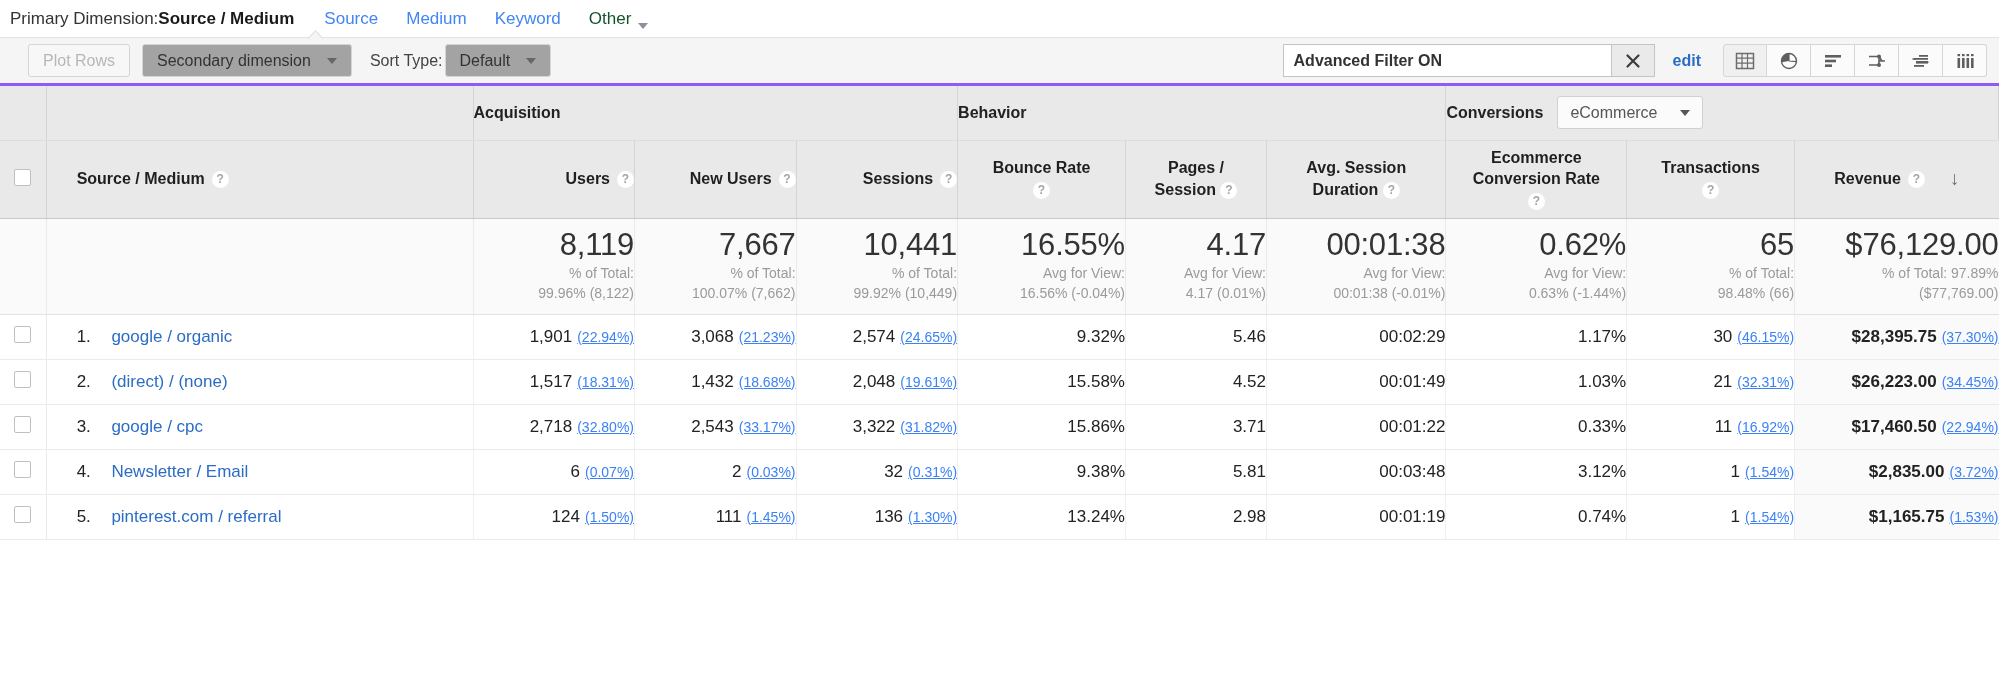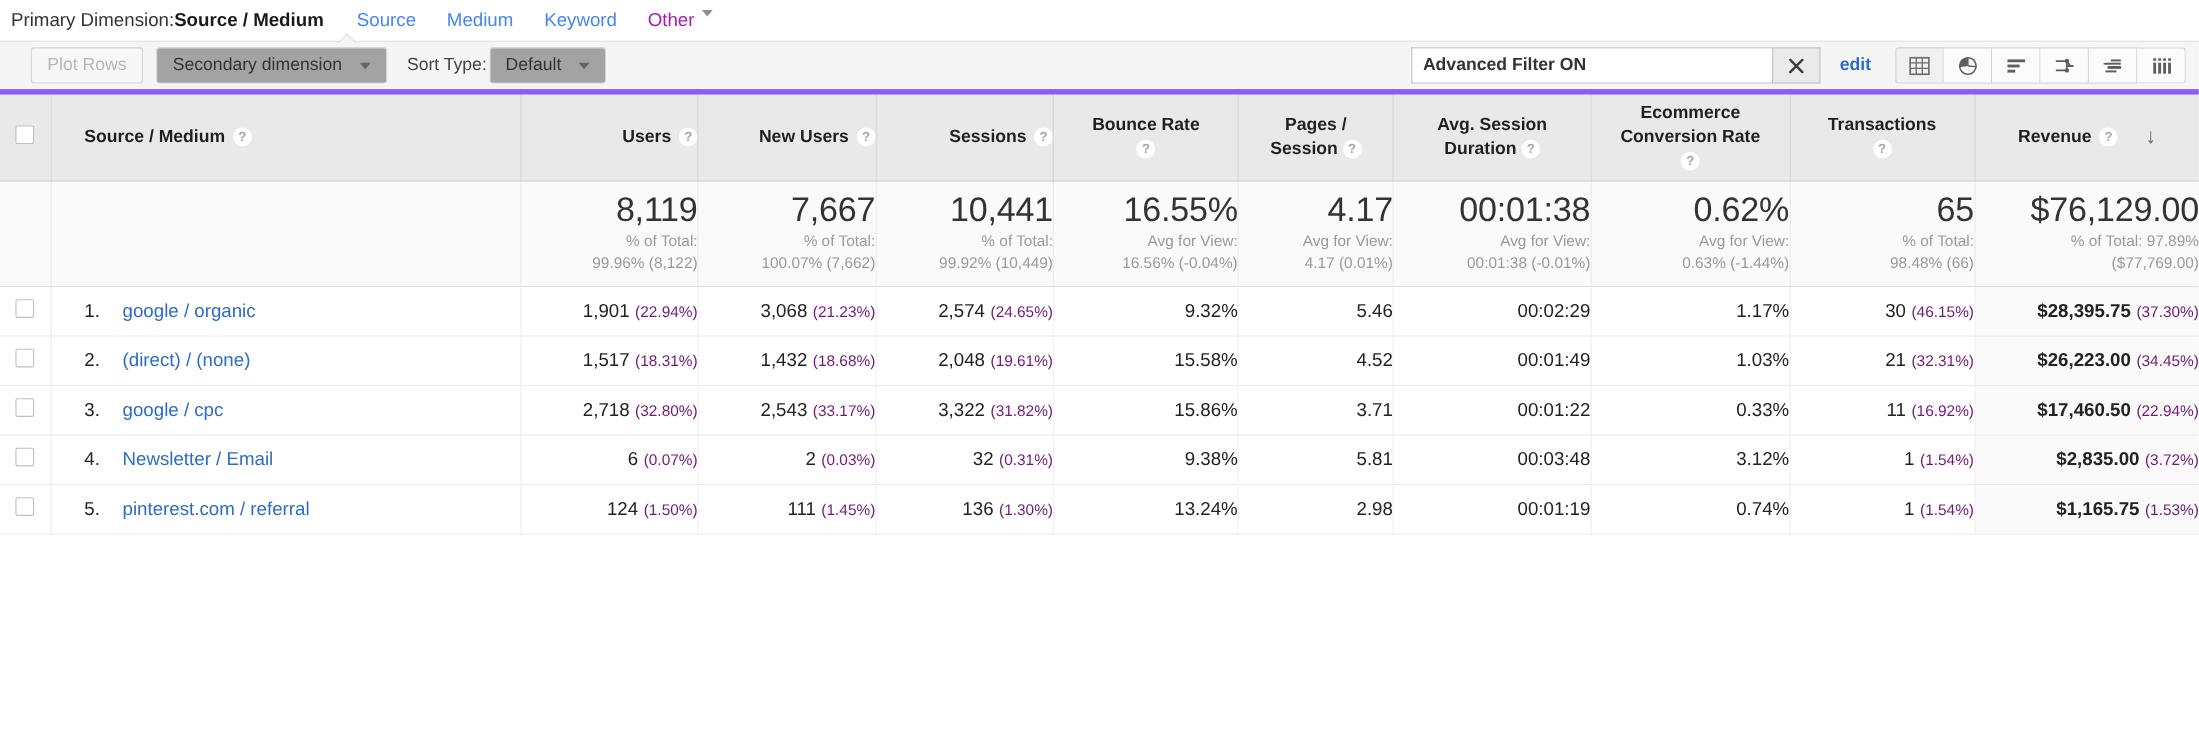--- a/index.html
+++ b/index.html
@@ -22,36 +22,36 @@
     color: #333;
     background: #fff;
   }
   .dim-link {
     color: #4285f4;
     margin-right: 28px;
     cursor: pointer;
     white-space: nowrap;
   }
   .dim-link.active { color: #1a1a1a; font-weight: bold; margin-right: 30px; }
-  .dim-other { color: #a21caf; cursor: pointer; display: inline-flex; align-items: flex-start; }
+  .dim-other { color: #14532d; cursor: pointer; display: inline-flex; align-items: flex-end; }
   .caret {
     display: inline-block;
     width: 0; height: 0;
     border-left: 5px solid transparent;
     border-right: 5px solid transparent;
     border-top: 6px solid #8b9199;
     margin-left: 7px;
   }
 
   
   .toolbar {
     height: 49px;
     background: #f5f5f5;
     border-top: 1px solid #e3e3e3;
-    border-bottom: 5px solid #8b5cf6;
+    border-bottom: 3px solid #8b5cf6;
     display: flex;
     align-items: center;
     padding: 0 12px 0 28px;
     position: relative;
   }
   .toolbar .pointer-notch {
     position: absolute;
     top: -8px; left: 307px;
     width: 16px; height: 9px;
     overflow: hidden;
@@ -233,21 +233,21 @@
     text-align: right;
     padding: 0 12px;
     color: #222;
     font-size: 17px;
   }
   .data-row td.sel { text-align: center; padding: 0; border-right: 1px solid #ebebeb; background: #fff; }
   .data-row td.dim { text-align: left; padding-left: 30px; border-right: 1px solid #f0f0f0; }
   .data-row td.rev { background: #fafafa; border-right: none; }
   .rank { color: #222; display: inline-block; width: 30px; }
   .dim-a { color: #2b6cc4; text-decoration: none; cursor: pointer; }
-  .pct { color: #701a75; font-size: 14px; margin-left: 5px; }
+  .pct { color: #3b82f6; font-size: 14px; margin-left: 5px; text-decoration: underline; }
   .bold { font-weight: bold; }
 </style>
 </head>
 <body>
 
 <div class="primary-bar">
   <span>Primary Dimension:</span>
   <span class="dim-link active">Source / Medium</span>
   <span class="dim-link">Source</span>
   <span class="dim-link">Medium</span>
@@ -352,20 +352,35 @@
       <col style="width:126px">
     <col style="width:131px">
       <col style="width:110px">
       <col style="width:140px">
     <col style="width:141px">
       <col style="width:131px">
       <col style="width:159px">
   </colgroup>
 
   <tbody>
+      <tr class="grp-row">
+    <th class="sel"></th>
+    <th class="blank"></th>
+    <th colspan="3">Acquisition</th>
+    <th colspan="3">Behavior</th>
+    <th colspan="3">
+      <span class="conv-cell">
+        <span>Conversions</span>
+        <span class="ecom-select">
+          <span>eCommerce</span>
+          <span class="caret"></span>
+        </span>
+      </span>
+    </th>
+  </tr>
 
   <tr class="hdr-row">
     <th class="sel">
       <span class="chk"></span>
     </th>
     <th class="left">
       <span class="hdr-inner">
         <span>Source / Medium</span>
         <span class="qmark">?</span>
       </span>

